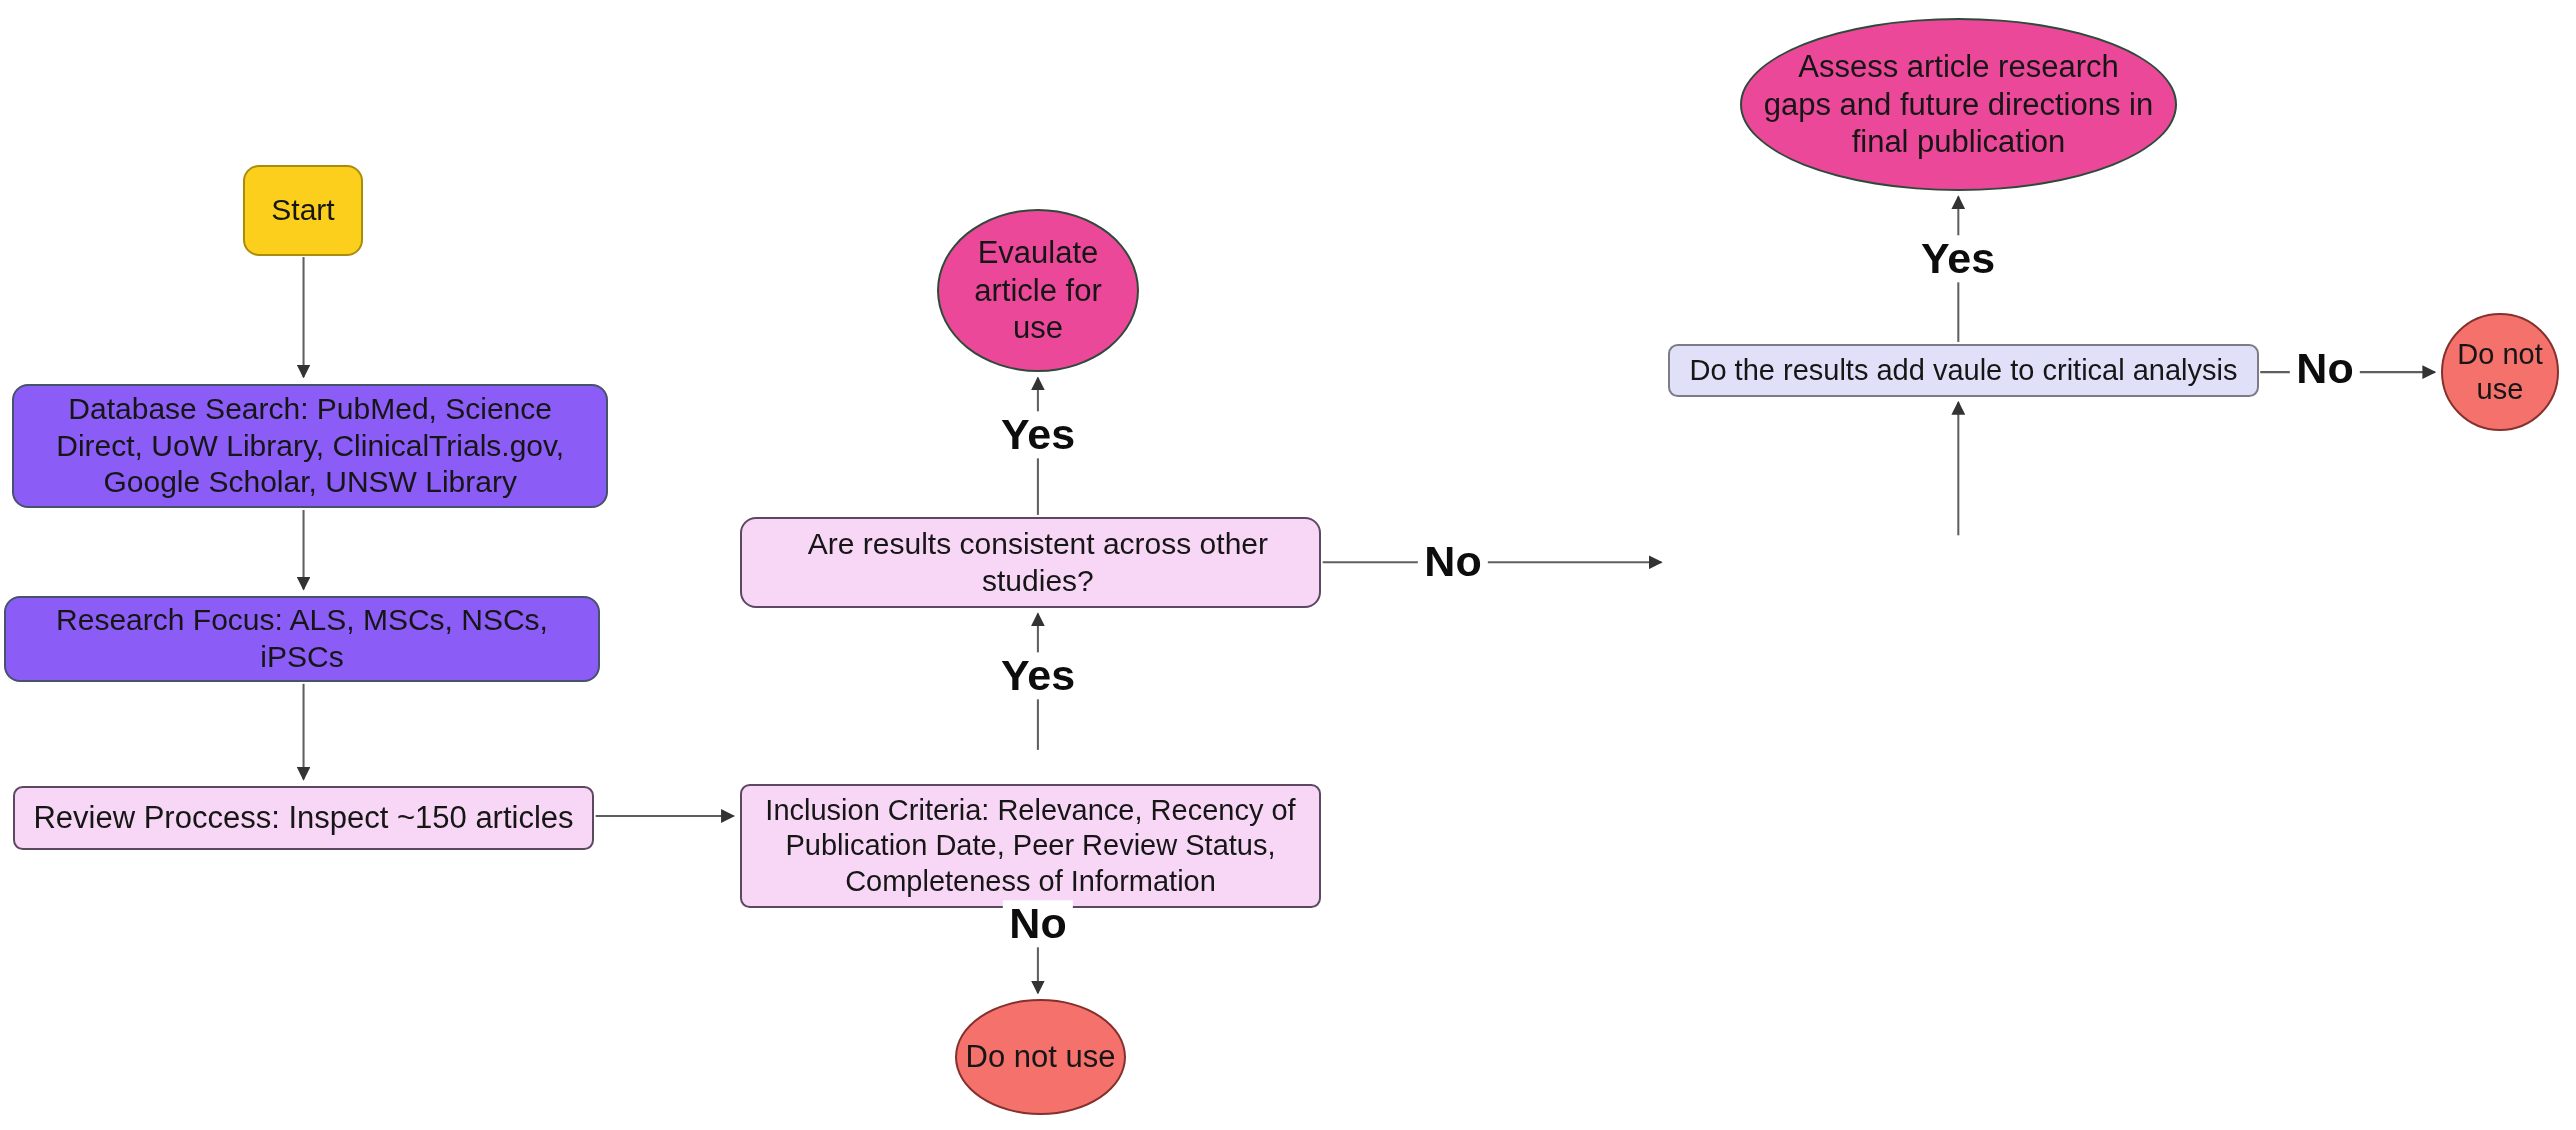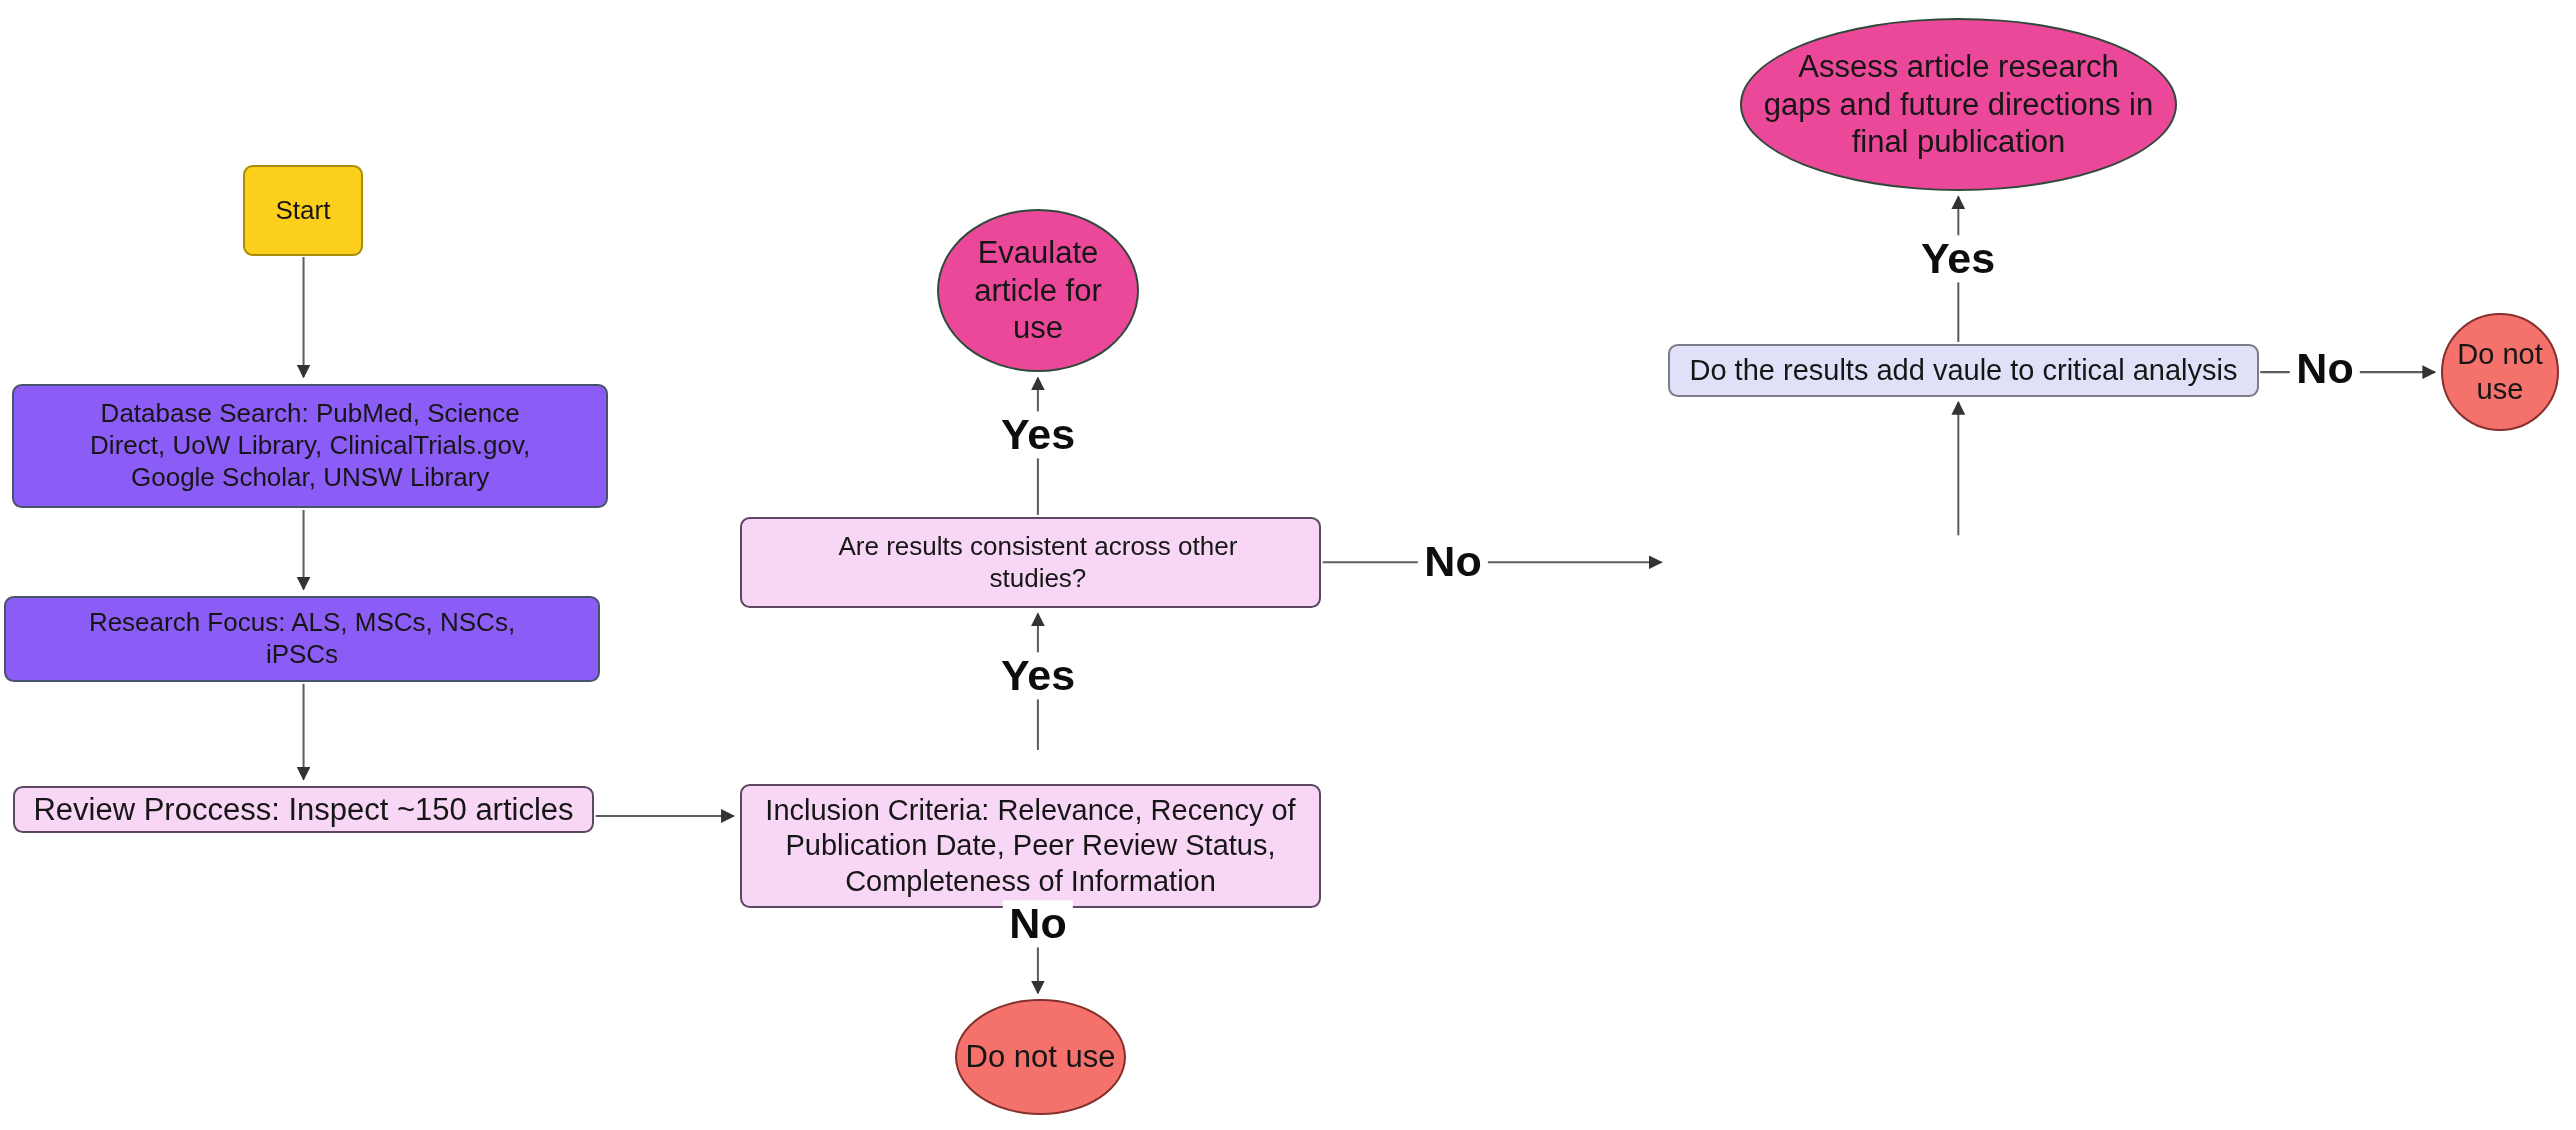--- a/index.html
+++ b/index.html
@@ -23,21 +23,21 @@
     color:#161616;
   }
   .rect{border-radius:9.8px;}
   .ellipse{border-radius:50%;}
   .yellow{background:#fccf1d;border:2.4px solid #a98c0a;}
   .blue{background:#8b5cf6;border:2.4px solid #46536a;}
   .pink{background:#f8d7f6;border:2.4px solid #5c4861;}
   .lavender{background:#e0e0f8;border:2px solid #7c7c88;}
   .green{background:#ec4899;border:2px solid #2f4a3a;}
   .red{background:#f5716c;border:2px solid #84302d;}
-  .fs40{font-size:26px;}
+  .fs40{font-size:30px;border-radius:16px;}
   .fs38{font-size:31px;}
   .fs36{font-size:29px;}
   .edge-label{
     position:absolute;z-index:3;
     transform:translate(-50%,-50%);
     font-size:43px;font-weight:bold;color:#0d0d0d;
     background:#ffffff;padding:0 6.5px;
     line-height:1.1;
   }
 </style>
@@ -67,21 +67,21 @@
 
   <div class="node rect yellow fs40" style="left:243px;top:165px;width:120px;height:91px;">Start</div>
 
   <div class="node rect blue fs40" style="left:12.2px;top:384px;width:596px;height:124px;">Database Search: PubMed, Science
 Direct, UoW Library, ClinicalTrials.gov,
 Google Scholar, UNSW Library</div>
 
   <div class="node rect blue fs40" style="left:4px;top:596px;width:596px;height:86px;">Research Focus: ALS, MSCs, NSCs,
 iPSCs</div>
 
-  <div class="node rect pink fs38" style="left:13px;top:786px;width:581px;height:47px;">Review Proccess: Inspect ~150 articles</div>
+  <div class="node rect pink fs38" style="left:13px;top:786px;width:581px;height:64px;">Review Proccess: Inspect ~150 articles</div>
 
   <div class="node rect pink fs36" style="left:740px;top:752px;width:581px;height:124px;margin-top:32px;">Inclusion Criteria: Relevance, Recency of
 Publication Date, Peer Review Status,
 Completeness of Information</div>
 
   <div class="node rect pink fs40" style="left:740px;top:517px;width:581px;height:91px;padding-left:23px;">Are results consistent across other
 studies?</div>
 
   <div class="node ellipse green fs38" style="left:937px;top:209px;width:202px;height:163px;">Evaulate
 article for use</div>

